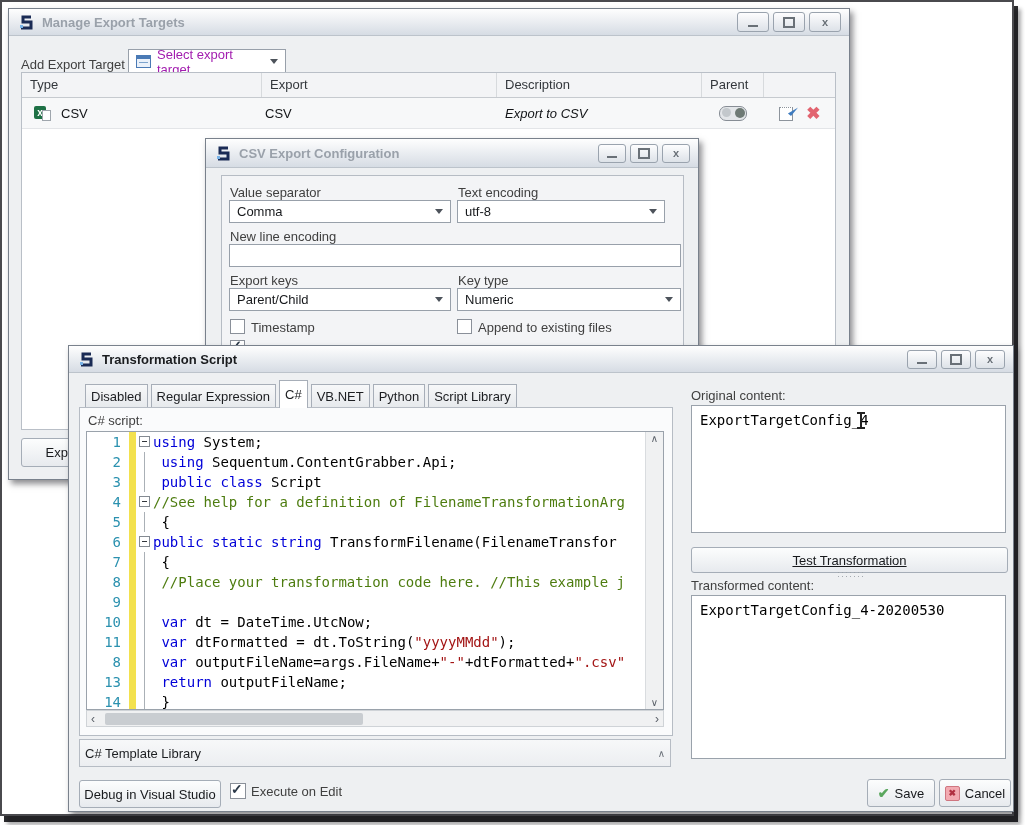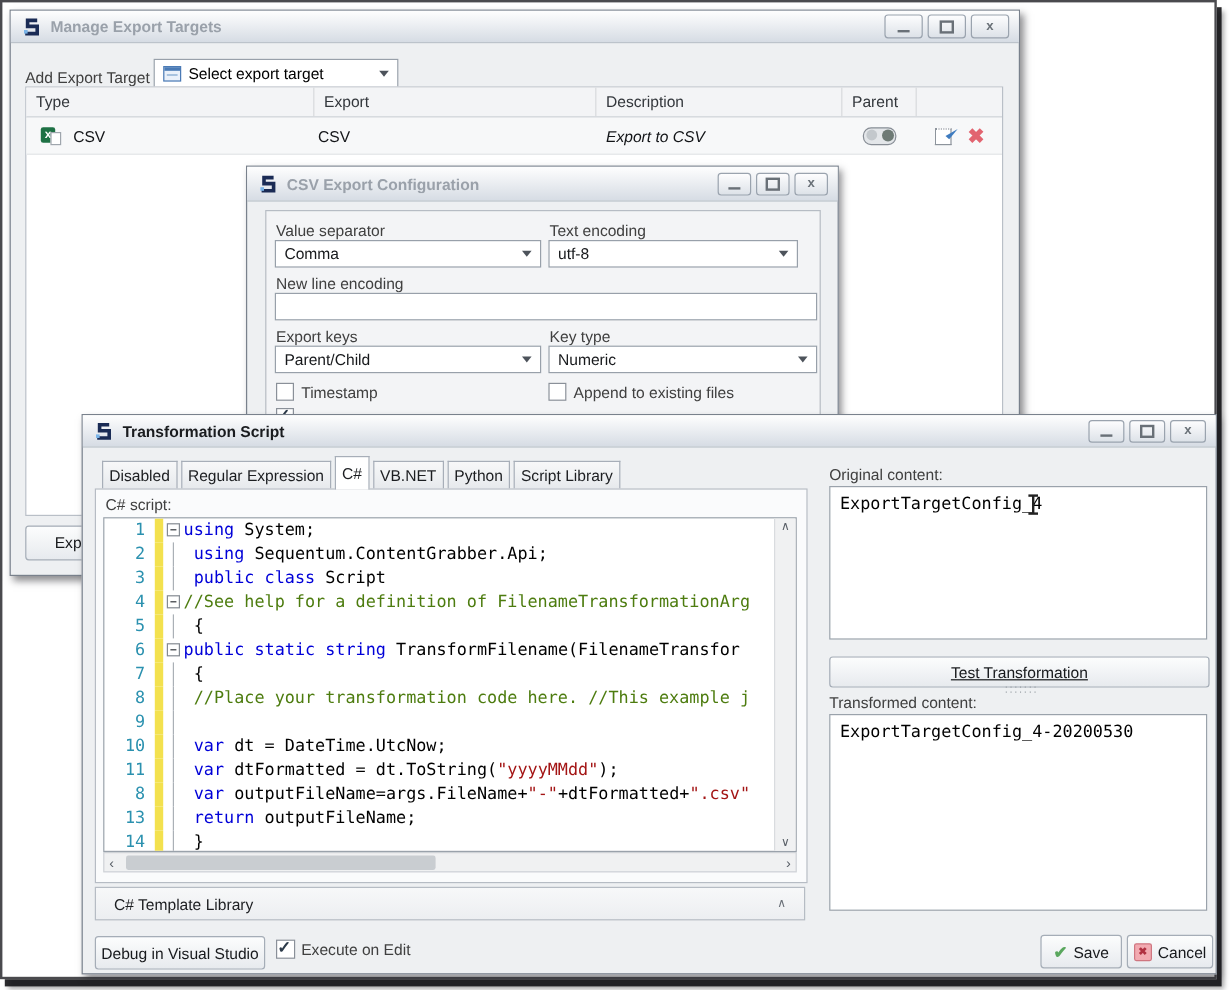--- a/index.html
+++ b/index.html
@@ -64,21 +64,21 @@
   .c-kw{color:#0000d8;} .c-cm{color:#4d7c0f;} .c-str{color:#a31515;} .c-pl{color:#000;}
   
   .vscroll{position:absolute;top:0;right:0;bottom:0;width:17px;background:#f0f1f2;border-left:1px solid #d9dcdf;
            display:flex;flex-direction:column;justify-content:space-between;align-items:center;color:#5a6068;font-size:10px;}
   .hscroll{position:absolute;height:17px;background:#f0f1f2;border:1px solid #cfd3d7;display:flex;align-items:center;
            color:#5a6068;font-size:12px;}
   .hthumb{position:absolute;left:18px;top:2px;width:258px;height:12px;background:#c9cdd1;border-radius:2px;}
   .sarr{padding:1px 4px;user-select:none;}
   
   .bar{position:absolute;background:linear-gradient(#f7f8f9,#eceef1);border:1px solid #b6bcc4;
-       display:flex;align-items:center;font-size:13px;color:#1c1e21;padding:0 15px;justify-content:space-between;}
+       display:flex;align-items:center;font-size:13px;color:#1c1e21;padding:0 5px;justify-content:space-between;}
   .chev{color:#6a7078;font-size:10px;}
   
   .tarea{position:absolute;background:#fff;border:1px solid #9aa2ab;
          font-family:"DejaVu Sans Mono","Liberation Mono",monospace;font-size:14px;color:#000;padding:6px 8px;}
   .ibeam{position:absolute;left:168px;top:7px;width:2px;height:15px;background:#222;}
   .ibeam:before,.ibeam:after{content:"";position:absolute;left:-3px;width:8px;height:2px;background:#222;}
   .ibeam:before{top:-1px;} .ibeam:after{bottom:-1px;}
   .grip{position:absolute;letter-spacing:1px;color:#9aa0a6;font-size:9px;line-height:4px;}
   
   .csvicon{position:relative;width:17px;height:16px;flex:0 0 auto;margin-left:4px;}
@@ -115,21 +115,21 @@
         <span class="cbtn">
             <span class="g-max"></span>
           </span>
         <span class="cbtn">
             <span class="g-x">x</span>
           </span>
       </span>
     </div>
 
     <span class="lbl" style="left:12px;top:48px;">Add Export Target</span>
-    <div class="combo" style="left:119px;top:40px;width:204px;height:25px;box-sizing:border-box;color:#000000;gap:6px;">
+    <div class="combo" style="left:119px;top:40px;width:158px;height:25px;box-sizing:border-box;color:#a21caf;gap:6px;">
       <span class="selicon"></span>
       <span>Select export target</span>
       <span class="arr"></span>
     </div>
 
     <div class="tbl" style="left:12px;top:63px;width:815px;height:358px;box-sizing:border-box;">
       <div class="thead">
         <span class="th" style="width:240px;">Type</span>
         <span class="th" style="width:235px;">Export</span>
         <span class="th" style="width:205px;">Description</span>

